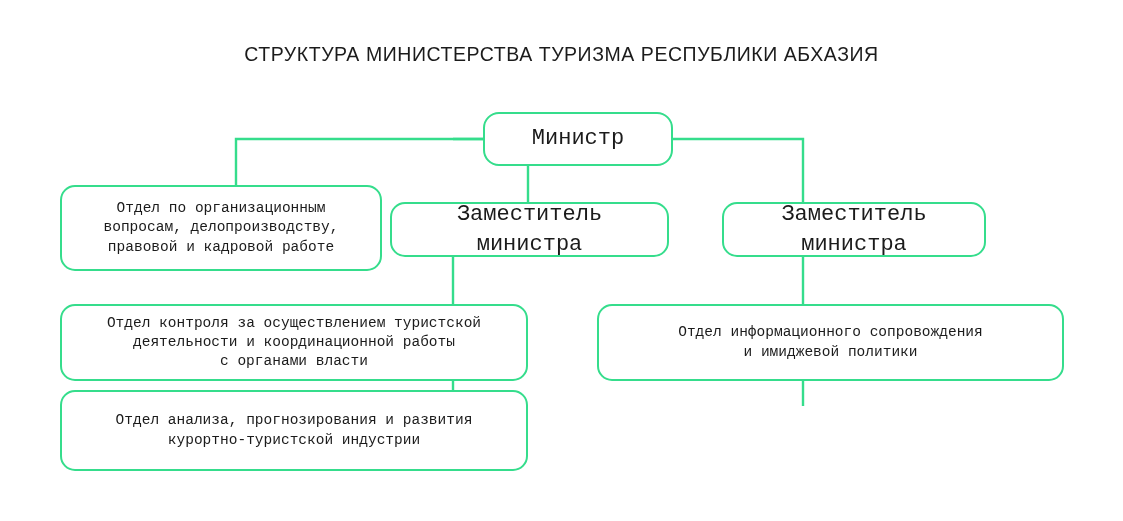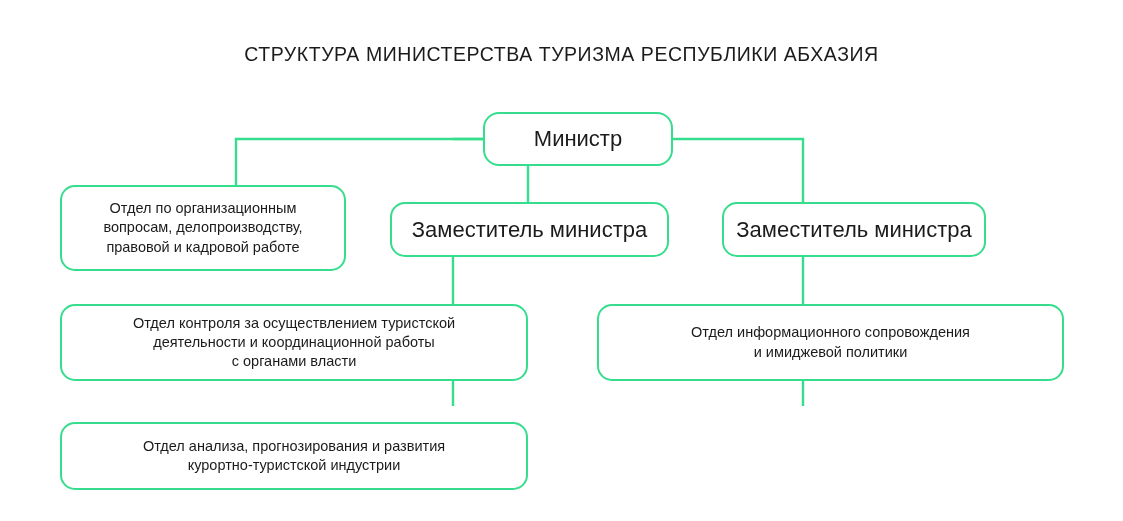--- a/index.html
+++ b/index.html
@@ -59,20 +59,21 @@
     align-items: center;
     justify-content: center;
     text-align: center;
     color: #1b1b1b;
     line-height: 1.32;
     padding: 2px 10px;
   }
   .node .node-label {
     display: block;
     white-space: pre-line;
+    font-family: Liberation Mono, monospace;
   }
 
   
   .node--root {
     left: 483px;
     top: 110px;
     width: 190px;
     height: 54px;
     border-radius: 16px;
     font-size: 22px;
@@ -85,33 +86,33 @@
     border-radius: 15px;
     font-size: 22px;
   }
   .node--deputy-1 { left: 390px; width: 279px; }
   .node--deputy-2 { left: 722px; width: 264px; }
 
   
   .node--org {
     left: 60px;
     top: 183px;
-    width: 286px;
+    width: 322px;
     height: 86px;
     border-radius: 15px;
     font-size: 14.5px;
   }
 
   
   .node--dept {
     border-radius: 15px;
     font-size: 14.5px;
   }
   .node--mid { top: 302px; height: 77px; }
-  .node--bot { top: 420px; height: 68px; text-align: center; }
+  .node--bot { top: 388px; height: 81px; text-align: center; }
   .col-left  { left: 60px;  width: 468px; }
   .col-right { left: 597px; width: 467px; }
 </style>
 </head>
 <body>
 
 <div id="chart-root">
 
   <div class="chart-title">СТРУКТУРА МИНИСТЕРСТВА ТУРИЗМА РЕСПУБЛИКИ АБХАЗИЯ</div>
 

